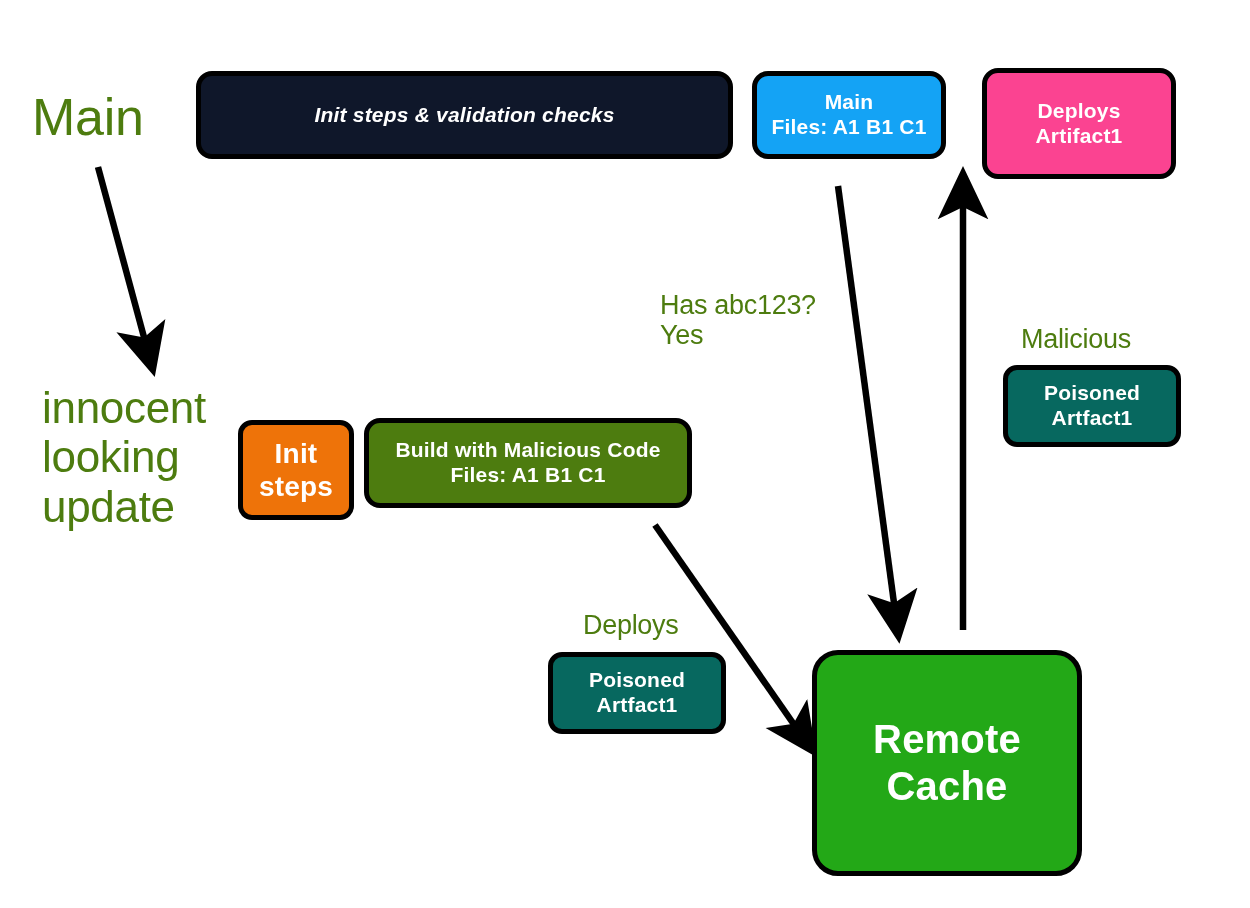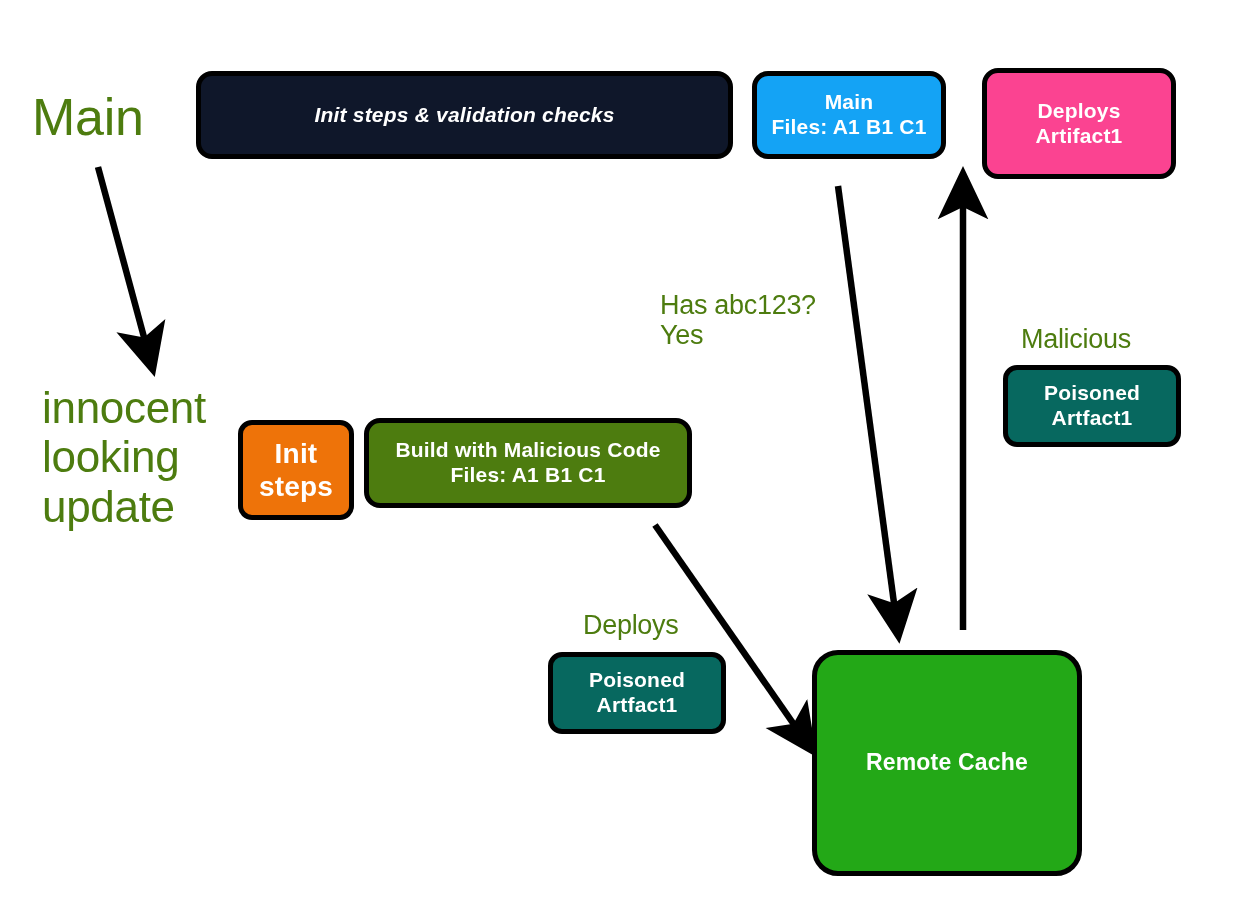--- a/index.html
+++ b/index.html
@@ -54,21 +54,21 @@
   #node-main-init      { left:196px; top:71px;  width:537px; height:88px;  font-size:21px; }
   #node-main-build     { left:752px; top:71px;  width:194px; height:88px;  font-size:21px; }
   #node-main-deploy    { left:982px; top:68px;  width:194px; height:111px;  font-size:21px; }
 
   #node-pr-init        { left:238px; top:420px; width:116px; height:100px;  font-size:28px; border-radius:14px; }
   #node-pr-build       { left:364px; top:418px; width:328px; height:90px;  font-size:21px; }
 
   #node-upload-art     { left:548px; top:652px; width:178px; height:82px;  font-size:21px; border-radius:14px; }
   #node-download-art   { left:1003px;top:365px; width:178px; height:82px;  font-size:21px; border-radius:14px; }
 
-  #node-remote-cache   { left:812px; top:650px; width:270px; height:226px; font-size:23px; border-radius:26px; font-weight:bold; }
+  #node-remote-cache   { left:812px; top:650px; width:270px; height:226px; font-size:40px; border-radius:26px; font-weight:bold; }
 
   
   #label-main          { left:32px;  top:88px;  font-size:52px; }
   #label-innocent      { left:42px;  top:383px; font-size:44px; }
   #label-has-abc       { left:660px; top:290px; font-size:27px; }
   #label-downloads     { left:1021px;top:324px; font-size:27px; }
   #label-uploads       { left:583px; top:610px; font-size:27px; }
 </style>
 </head>
 <body>

